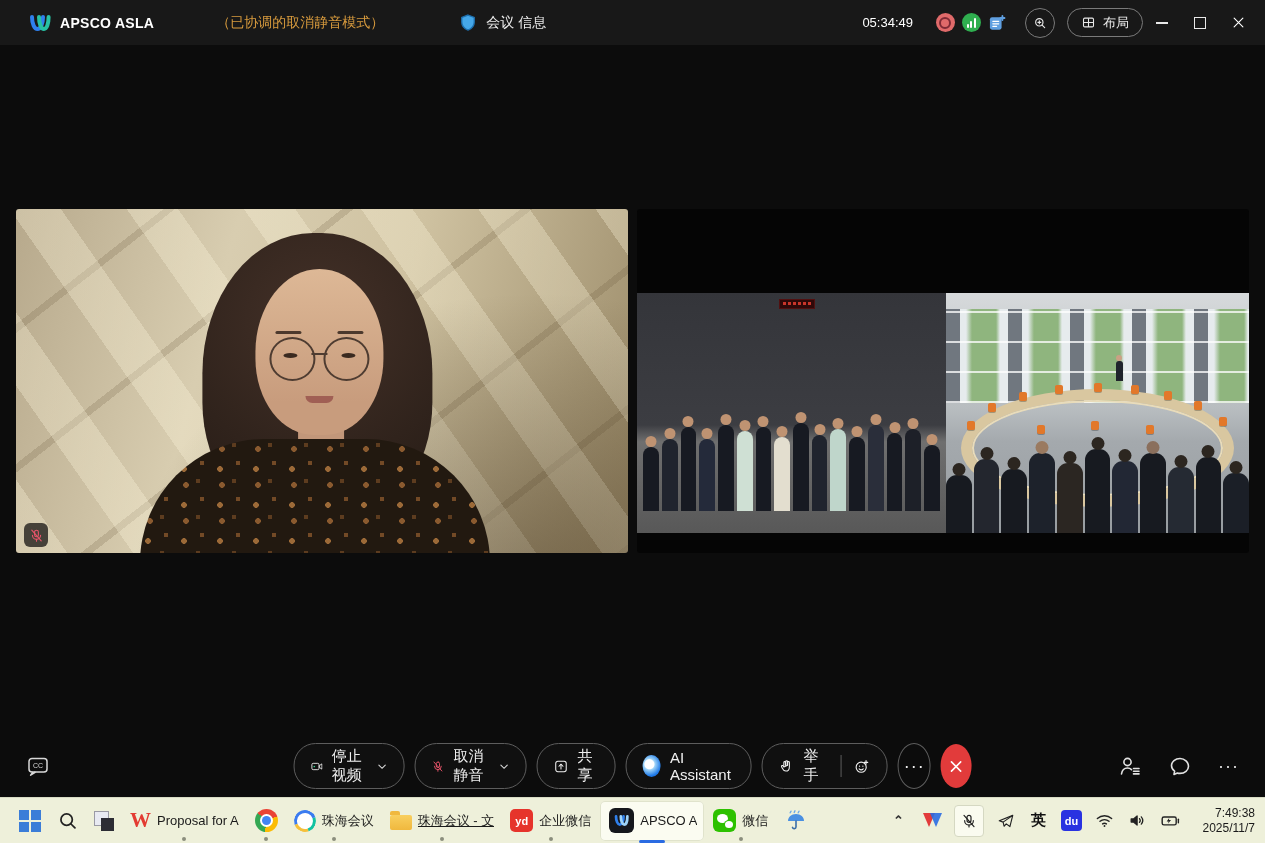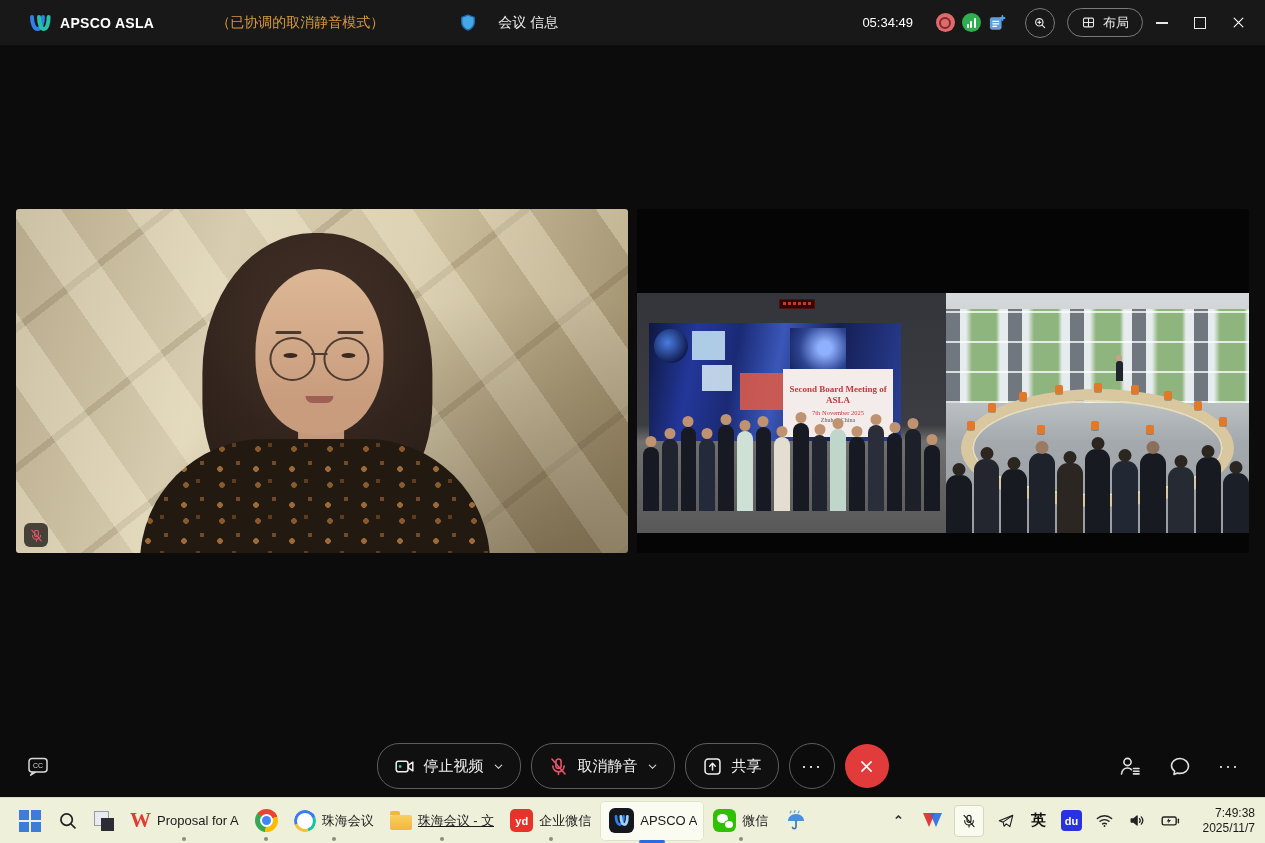--- a/index.html
+++ b/index.html
@@ -5,21 +5,21 @@
   html,body{margin:0;padding:0;background:#0c0c0c;font-family:"Liberation Sans",sans-serif;}
   .app{position:relative;width:1265px;height:843px;overflow:hidden;background:#0c0c0c;}
 
   
   .titlebar{position:absolute;left:0;top:0;width:1265px;height:45px;background:#181818;display:flex;align-items:center;justify-content:space-between;box-sizing:border-box;gap:20px;}
   .tb-left{display:flex;align-items:center;margin-left:28px;}
   .logo-wave{width:24px;height:22px;display:inline-flex;}
   .app-title{color:#fff;font-size:14px;font-weight:bold;margin-left:8px;letter-spacing:.3px;}
   .mode-notice{color:#d79a3d;font-size:14px;margin-left:62px;}
   .shield-ic{width:20px;height:22px;margin-left:74px;display:inline-flex;}
-  .meeting-info{color:#ececec;font-size:14px;margin-left:20px;cursor:pointer;}
+  .meeting-info{color:#ececec;font-size:14px;margin-left:8px;cursor:pointer;}
   .tb-right{display:flex;align-items:center;margin-right:8px;}
   .tb-time{color:#fff;font-size:13px;margin-right:16px;}
   .ic20{width:20px;height:20px;display:inline-flex;align-items:center;justify-content:center;margin-left:6px;position:relative;}
   .rec-dot{width:19px;height:19px;border-radius:50%;background:#e06a6a;position:relative;}
   .rec-dot::after{content:"";position:absolute;left:50%;top:50%;transform:translate(-50%,-50%);width:8px;height:8px;border-radius:50%;border:2.5px solid #7e2a35;}
   .sig-dot{width:19px;height:19px;border-radius:50%;background:#2fae4f;position:relative;}
   .sig-dot i{position:absolute;bottom:4px;width:2px;background:#fff;border-radius:1px;}
   .sig-dot i:nth-child(1){left:5px;height:4px;}
   .sig-dot i:nth-child(2){left:8.5px;height:7px;}
   .sig-dot i:nth-child(3){left:12px;height:10px;}
@@ -257,32 +257,20 @@
           <path d="M12 18v3"></path>
           <path d="M4.5 3.5l15 17"></path>
       </svg>
     </span>
   </section>
 
   <section class="tile tile-right">
     <div class="pan">
       <div class="scene-a">
         <span class="led-sign"></span>
-        <div class="led">
-          <span class="earth"></span>
-          <span class="cellA"></span>
-            <span class="cellB"></span>
-          <span class="astro"></span>
-          <span class="p-red"></span>
-          <div class="title-panel">
-            <span class="tp-title">Second Board Meeting of ASLA</span>
-            <span class="tp-date">7th November 2025</span>
-            <span class="tp-loc">Zhuhai, China</span>
-          </div>
-        </div>
         <div class="row-a">
           <span class="pp"></span>
             <span class="pp"></span>
             <span class="pp"></span>
             <span class="pp"></span>
           <span class="pp"></span>
             <span class="pp"></span>
             <span class="pp"></span>
             <span class="pp"></span>
           <span class="pp"></span>
@@ -369,21 +357,41 @@
 
       <div class="pill">
         <svg viewBox="0 0 24 24" width="21" height="21" fill="none" stroke="#f0f0f0" stroke-width="1.7" stroke-linecap="round" stroke-linejoin="round">
           <rect x="3.5" y="3.5" width="17" height="17" rx="3.5"></rect>
             <path d="M12 16V9"></path>
             <path d="M8.8 11.6L12 8.3l3.2 3.3"></path>
         </svg>
         <span>共享</span>
       </div>
 
-
+      <div class="pill">
+        <span class="ai-logo"></span>
+        <span>AI Assistant</span>
+      </div>
+
+      <div class="pill">
+        <svg viewBox="0 0 24 24" width="20" height="20" fill="none" stroke="#f0f0f0" stroke-width="1.6" stroke-linecap="round" stroke-linejoin="round">
+          <path d="M8 12V6.8a1.4 1.4 0 0 1 2.8 0V11"></path>
+            <path d="M10.8 10.8V5.4a1.4 1.4 0 0 1 2.8 0v5.4"></path>
+          <path d="M13.6 11V6.6a1.4 1.4 0 0 1 2.8 0V13c0 3.8-1.9 6.7-5.4 6.7-2.7 0-3.9-1.5-5.3-4.3-.8-1.6-1.8-3.1-1-3.8.8-.6 1.9-.2 2.6.9l.7 1z"></path>
+        </svg>
+        <span>举手</span>
+        <span class="divider"></span>
+        <svg viewBox="0 0 24 24" width="21" height="21" fill="none" stroke="#f0f0f0" stroke-width="1.6" stroke-linecap="round">
+          <circle cx="11" cy="13" r="7.3"></circle>
+          <circle cx="8.6" cy="11.6" r=".9" fill="#f0f0f0" stroke="none"></circle>
+            <circle cx="13.4" cy="11.6" r=".9" fill="#f0f0f0" stroke="none"></circle>
+          <path d="M8 15.4a4.3 4.3 0 0 0 6 0"></path>
+            <path d="M18 3.5v5M15.5 6h5"></path>
+        </svg>
+      </div>
 
       <div class="round-btn more-btn">
         <span>···</span>
       </div>
 
       <div class="round-btn end-btn">
         <svg viewBox="0 0 24 24" width="17" height="17" stroke="#fff" stroke-width="2.2" stroke-linecap="round">
             <path d="M5.5 5.5l13 13M18.5 5.5l-13 13"></path>
           </svg>
       </div>

